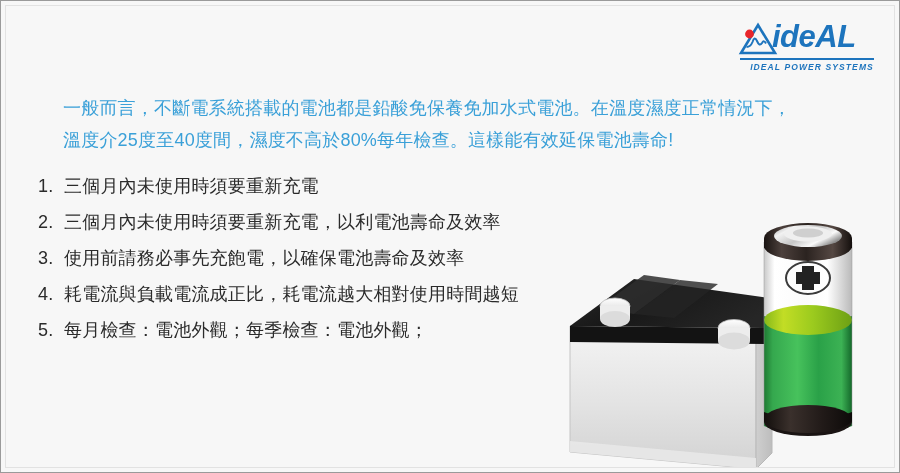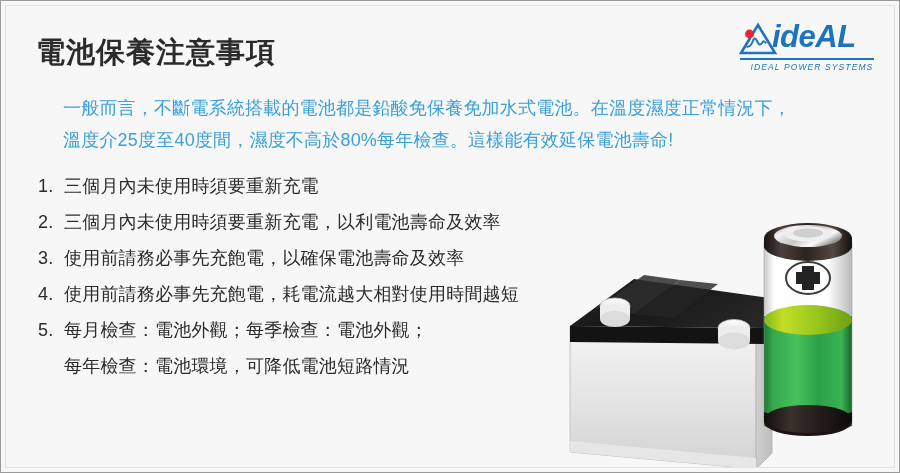--- a/index.html
+++ b/index.html
@@ -71,21 +71,21 @@
     height: 2px;
     background: #1d74bd;
   }
   .logo-tagline {
     position: absolute;
     left: 12px;
     top: 42px;
     width: 136px;
     text-align: center;
     font-size: 8.5px;
-    font-weight: normal;
+    font-weight: bold;
     font-style: italic;
     letter-spacing: 1.1px;
     color: #1d74bd;
     white-space: nowrap;
   }
 
   
   .page-title {
     position: absolute;
     left: 30px;
@@ -161,21 +161,20 @@
             <path d="M8.5 25 Q12.5 25 14.5 20 Q16.5 13.5 19 19 Q21.5 25 24 21 Q26 17.5 28 21.5" fill="none" stroke="#1d74bd" stroke-width="2"></path>
             <circle cx="11.5" cy="12" r="4.4" fill="#e8262b"></circle>
           </svg>
         </span>
         <span class="logo-text">ideAL</span>
       </div>
       <div class="logo-underline"></div>
       <div class="logo-tagline">IDEAL POWER SYSTEMS</div>
     </div>
 
-    <div class="page-title">電池保養注意事項</div>
 
     <div class="intro">
       <span class="intro-line">一般而言，不斷電系統搭載的電池都是鉛酸免保養免加水式電池。在溫度濕度正常情況下，</span>
       <span class="intro-line">溫度介25度至40度間，濕度不高於80%每年檢查。這樣能有效延保電池壽命!</span>
     </div>
 
     <div class="tips">
       <div class="tip-row">
         <span class="tip-num">1.</span>
         <span class="tip-text">三個月內未使用時須要重新充電</span>
@@ -183,27 +182,26 @@
       <div class="tip-row">
         <span class="tip-num">2.</span>
         <span class="tip-text">三個月內未使用時須要重新充電，以利電池壽命及效率</span>
       </div>
       <div class="tip-row">
         <span class="tip-num">3.</span>
         <span class="tip-text">使用前請務必事先充飽電，以確保電池壽命及效率</span>
       </div>
       <div class="tip-row">
         <span class="tip-num">4.</span>
-        <span class="tip-text">使用前請務必事先充飽電，耗電流越大相對使用時間越短</span>
+        <span class="tip-text">耗電流與負載電流成正比，耗電流越大相對使用時間越短</span>
       </div>
       <div class="tip-row">
         <span class="tip-num">5.</span>
         <span class="tip-text">每月檢查：電池外觀；每季檢查：電池外觀；</span>
       </div>
-      <div class="tip-cont">每年檢查：電池環境，可降低電池短路情況</div>
     </div>
 
     <div class="art">
       <svg width="348" height="258" viewBox="0 0 348 258">
         <defs>
           <linearGradient id="gCase" x1="0" y1="0" x2="0" y2="1">
             <stop offset="0%" stop-color="#f4f4f4"></stop>
             <stop offset="55%" stop-color="#e3e3e3"></stop>
             <stop offset="100%" stop-color="#d2d2d2"></stop>
           </linearGradient>

